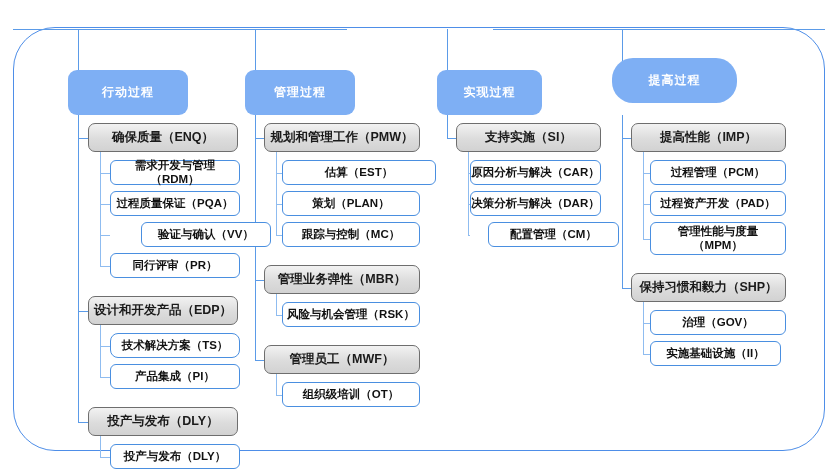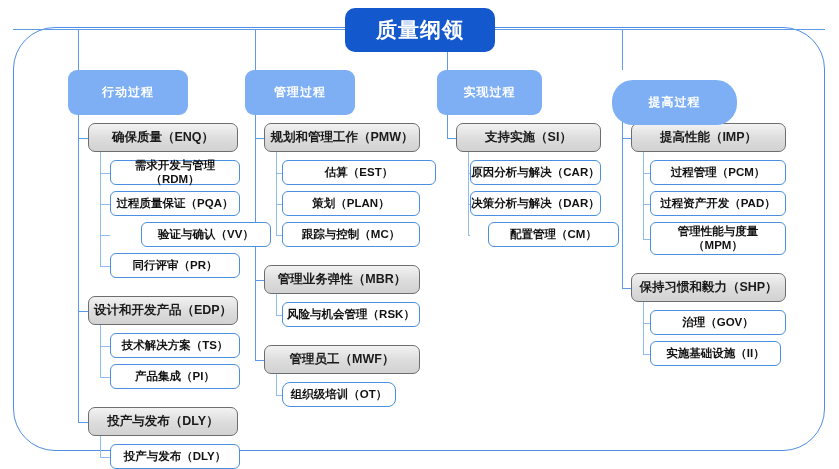--- a/index.html
+++ b/index.html
@@ -115,21 +115,20 @@
 </head>
 <body>
 
 <div id="canvas">
 
   <div class="outer-frame"></div>
 
   <div class="line h" style="left:13px;  top:29px; width:334px;"></div>
   <div class="line h" style="left:493px; top:29px; width:332px;"></div>
 
-  <div class="title-box">质量纲领</div>
 
   <div id="connectors">
       <div class="line v" style="left: 78px; top: 29px; height: 41px;"></div>
       <div class="line h" style="left: 78px; top: 137.5px; width: 10px;"></div>
       <div class="line h soft" style="left: 100px; top: 172.5px; width: 10px;"></div>
       <div class="line h soft" style="left: 100px; top: 203.5px; width: 10px;"></div>
       <div class="line h soft" style="left: 100px; top: 234.5px; width: 10px;"></div>
       <div class="line h soft" style="left: 100px; top: 265.5px; width: 10px;"></div>
       <div class="line v soft" style="left: 100px; top: 152px; height: 113.5px;"></div>
       <div class="line h" style="left: 78px; top: 310.5px; width: 10px;"></div>
@@ -174,39 +173,39 @@
     </div>
 
   <div id="nodes">
       <div class="col-head" style="left: 68px; top: 70px; width: 120px;">行动过程</div>
       <div class="group-box" style="left: 88px; top: 123px; width: 150px;">确保质量（ENQ）</div>
       <div class="leaf-box" style="left: 110px; top: 160px; width: 130px;">需求开发与管理（RDM）</div>
       <div class="leaf-box" style="left: 110px; top: 191px; width: 130px;">过程质量保证（PQA）</div>
       <div class="leaf-box" style="left: 110px; top: 222px; width: 130px; margin-left: 31px;">验证与确认（VV）</div>
       <div class="leaf-box" style="left: 110px; top: 253px; width: 130px;">同行评审（PR）</div>
       <div class="group-box" style="left: 88px; top: 296px; width: 150px;">设计和开发产品（EDP）</div>
-      <div class="leaf-box" style="left: 110px; top: 333px; width: 130px;">技术解决方案（TS）</div>
+      <div class="leaf-box" style="left: 110px; top: 333px; width: 130px; border-radius: 8px;">技术解决方案（TS）</div>
       <div class="leaf-box" style="left: 110px; top: 364px; width: 130px;">产品集成（PI）</div>
       <div class="group-box" style="left: 88px; top: 407px; width: 150px;">投产与发布（DLY）</div>
       <div class="leaf-box" style="left: 110px; top: 444px; width: 130px;">投产与发布（DLY）</div>
       <div class="col-head" style="left: 245px; top: 70px; width: 110px;">管理过程</div>
       <div class="group-box" style="left: 264px; top: 123px; width: 156px; text-align: right;">规划和管理工作（PMW）</div>
       <div class="leaf-box" style="left: 282px; top: 160px; width: 154px;">估算（EST）</div>
       <div class="leaf-box" style="left: 282px; top: 191px; width: 138px;">策划（PLAN）</div>
       <div class="leaf-box" style="left: 282px; top: 222px; width: 138px;">跟踪与控制（MC）</div>
       <div class="group-box" style="left: 264px; top: 265px; width: 156px;">管理业务弹性（MBR）</div>
       <div class="leaf-box" style="left: 282px; top: 302px; width: 138px;">风险与机会管理（RSK）</div>
       <div class="group-box" style="left: 264px; top: 345px; width: 156px;">管理员工（MWF）</div>
-      <div class="leaf-box" style="left: 282px; top: 382px; width: 114px; border-radius: 8px;">组织级培训（OT）</div>
+      <div class="leaf-box" style="left: 282px; top: 382px; width: 138px;">组织级培训（OT）</div>
       <div class="col-head" style="left: 437px; top: 70px; width: 105px;">实现过程</div>
       <div class="group-box" style="left: 456px; top: 123px; width: 145px;">支持实施（SI）</div>
       <div class="leaf-box" style="left: 470px; top: 160px; width: 131px;">原因分析与解决（CAR）</div>
       <div class="leaf-box" style="left: 470px; top: 191px; width: 131px;">决策分析与解决（DAR）</div>
       <div class="leaf-box" style="left: 488px; top: 222px; width: 131px;">配置管理（CM）</div>
-      <div class="col-head" style="left: 612px; top: 80px; width: 125px; border-radius: 21px;">提高过程</div>
+      <div class="col-head" style="left: 612px; top: 58px; width: 125px; border-radius: 21px;">提高过程</div>
       <div class="group-box" style="left: 631px; top: 123px; width: 155px;">提高性能（IMP）</div>
       <div class="leaf-box" style="left: 650px; top: 160px; width: 136px;">过程管理（PCM）</div>
       <div class="leaf-box" style="left: 650px; top: 191px; width: 136px;">过程资产开发（PAD）</div>
       <div class="leaf-box tall" style="left: 650px; top: 222px; width: 136px;">管理性能与度量<br>（MPM）</div>
       <div class="group-box" style="left: 631px; top: 273px; width: 155px;">保持习惯和毅力（SHP）</div>
       <div class="leaf-box" style="left: 650px; top: 310px; width: 136px;">治理（GOV）</div>
       <div class="leaf-box" style="left: 650px; top: 341px; width: 131px;">实施基础设施（II）</div>
     </div>
 
 </div>

